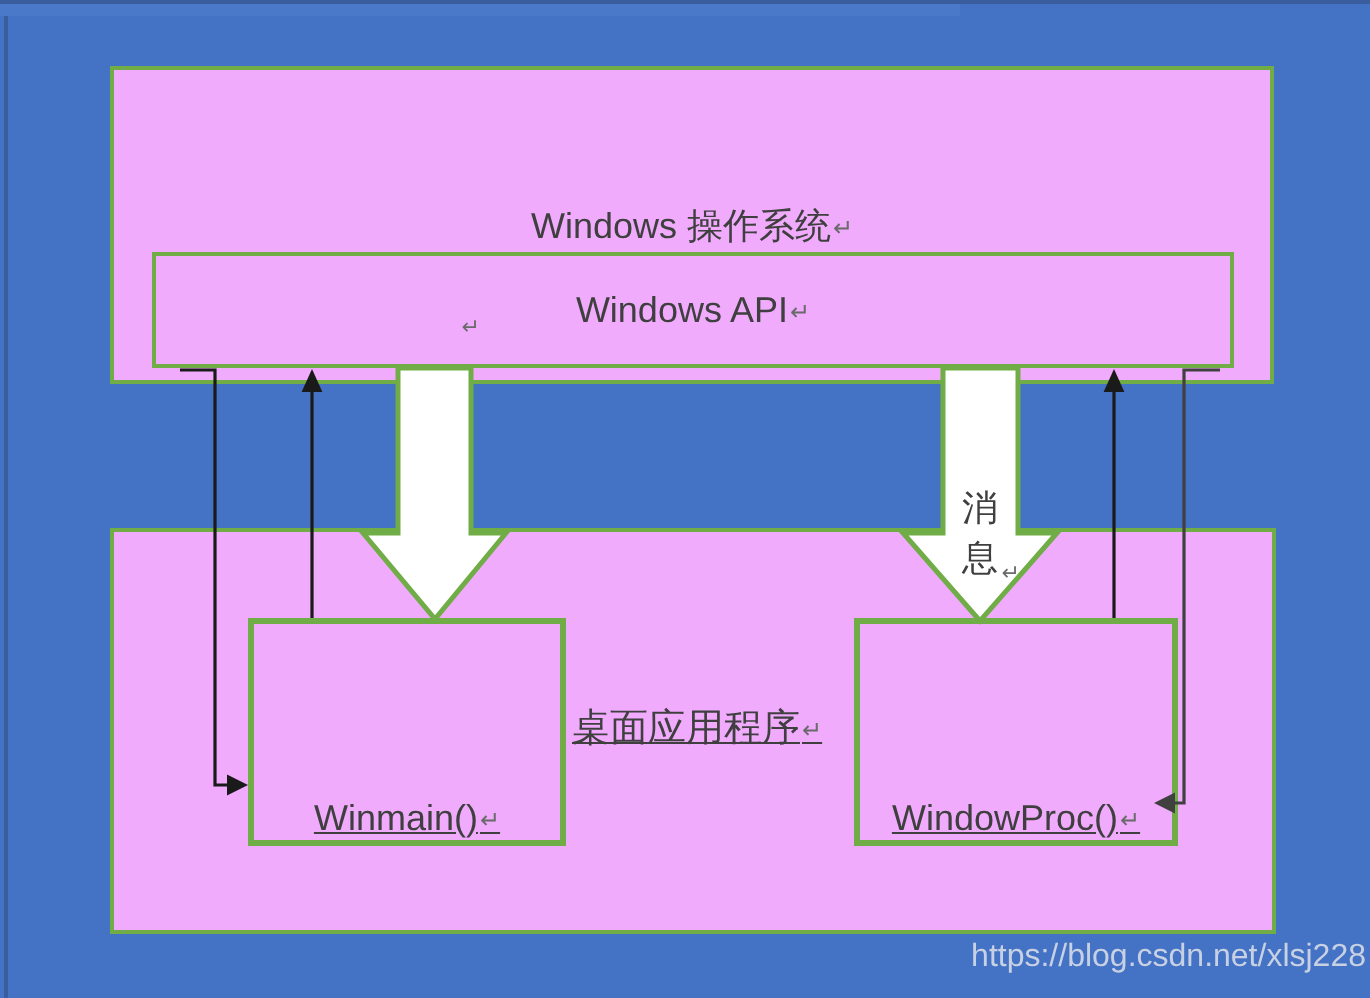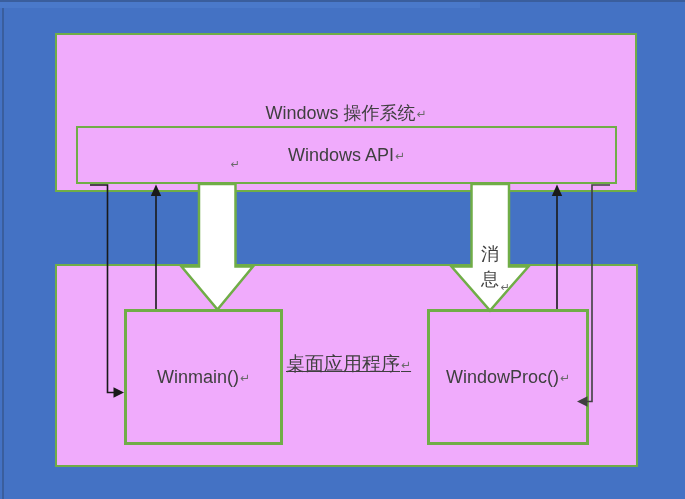--- a/index.html
+++ b/index.html
@@ -13,21 +13,21 @@
   }
   
   .edge-top{position:absolute;left:0;top:0;width:685px;height:2px;background:#3a5e9d;}
   .edge-top-light{position:absolute;left:0;top:2px;width:480px;height:6px;background:#4a79ca;}
   .edge-left{position:absolute;left:2px;top:8px;width:2px;height:491px;background:#3a5e9d;}
 
   .gbox{position:absolute;background:#f0abfc;border:2px solid var(--green,#70ad47);box-sizing:border-box;}
   .top-box{left:55px;top:33px;width:582px;height:159px;}
   .bottom-box{left:55px;top:264px;width:583px;height:203px;}
   .api-box{left:76px;top:126px;width:541px;height:58px;display:flex;align-items:center;justify-content:center;}
-  .proc-box{border-width:3px;width:159px;height:136px;top:309px;display:flex;align-items:center;justify-content:center;z-index:4;}
+  .proc-box{border-width:3px;width:159px;height:114px;top:309px;display:flex;align-items:flex-end;justify-content:center;z-index:4;text-decoration:underline;}
   .winmain-box{left:124px;}
   .windowproc-box{left:427px;width:162px;}
 
   .label{font-size:18px;white-space:nowrap;}
   .os-label{position:absolute;left:0;right:0;top:66px;text-align:center;}
   .desktop-label{position:absolute;left:286px;top:351px;font-size:19px;z-index:6;text-decoration:underline;}
 
   .pmark{font-size:12px;color:#6a6a6a;margin-left:1px;vertical-align:1px;}
 
   .overlay{position:absolute;left:0;top:0;z-index:5;pointer-events:none;}
@@ -125,14 +125,15 @@
 
   <div class="vlabel vlabel-left">
     <span class="vmark vmark-left">↵</span>
   </div>
 
   <div class="vlabel vlabel-right">
     <span>消息</span>
     <span class="vmark vmark-right">↵</span>
   </div>
 
+  <div class="watermark">https://blog.csdn.net/xlsj228</div>
 
 </div>
 
 </body></html>

